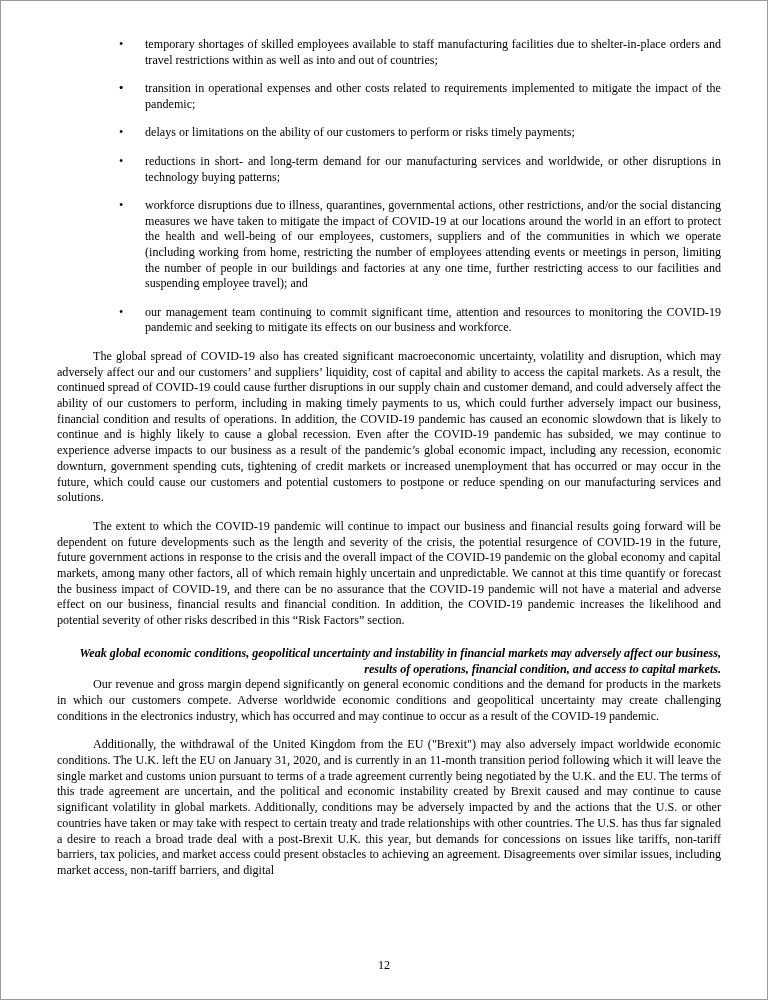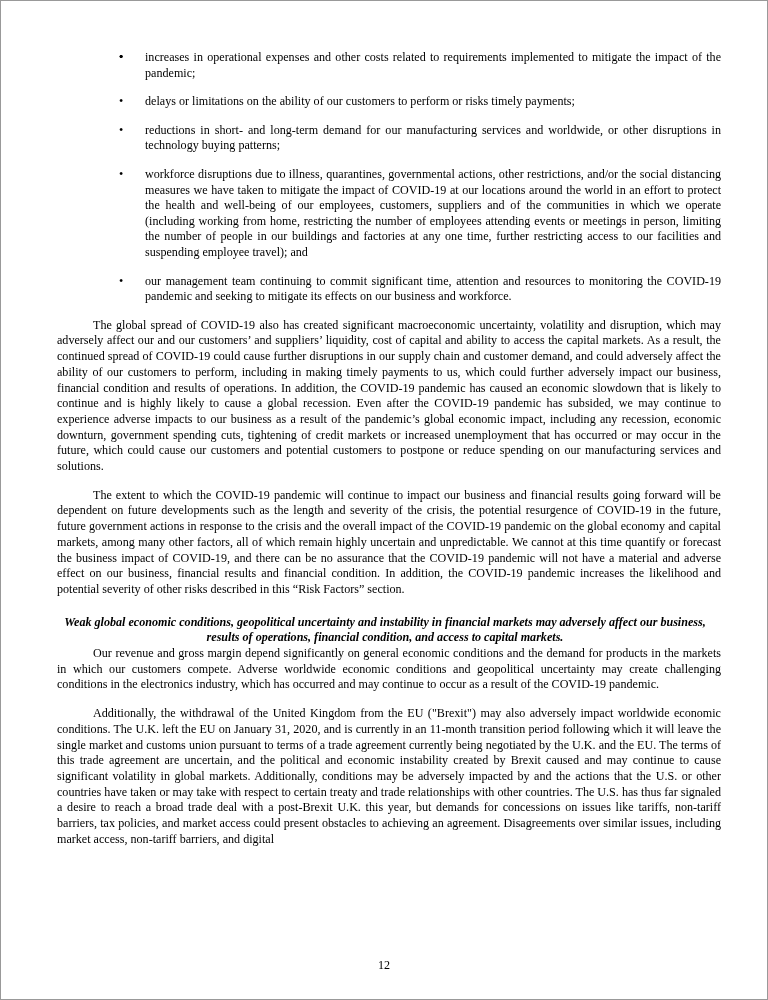--- a/index.html
+++ b/index.html
@@ -62,21 +62,21 @@
   }
   .spacer-top {
     margin-top: 12px;
   }
   .heading {
     margin: 17px 0 0 0;
     font-weight: bold;
     font-style: italic;
     font-size: 12.1px;
     line-height: 15.7px;
-    text-align: center;
+    text-align: right;
     color: #000;
   }
   .after-heading {
     margin-top: 13px;
   }
   .page-number {
     position: absolute;
     left: 0;
     right: 0;
     bottom: 26px;
@@ -87,27 +87,28 @@
 </style>
 </head>
 <body>
 
 <div class="page">
   <div class="content">
 
     <ul class="bullet-list">
       <li class="bullet-item">
         <span class="bullet-mark">•</span>
+        <span class="bullet-text">temporary shortages of skilled employees available to staff manufacturing facilities due to shelter-in-place orders and travel restrictions within as well as into and out of countries;</span>
       </li>
       <li class="bullet-item">
         <span class="bullet-mark">•</span>
       </li>
       <li class="bullet-item">
         <span class="bullet-mark">•</span>
-        <span class="bullet-text">increases in operational expenses and other costs related to requirements implemented to mitigate the impact of the pandemic;</span>
+        <span class="bullet-text">transition in operational expenses and other costs related to requirements implemented to mitigate the impact of the pandemic;</span>
       </li>
       <li class="bullet-item">
         <span class="bullet-mark">•</span>
         <span class="bullet-text">delays or limitations on the ability of our customers to perform or risks timely payments;</span>
       </li>
       <li class="bullet-item">
         <span class="bullet-mark">•</span>
         <span class="bullet-text">reductions in short- and long-term demand for our manufacturing services and worldwide, or other disruptions in technology buying patterns;</span>
       </li>
       <li class="bullet-item">

